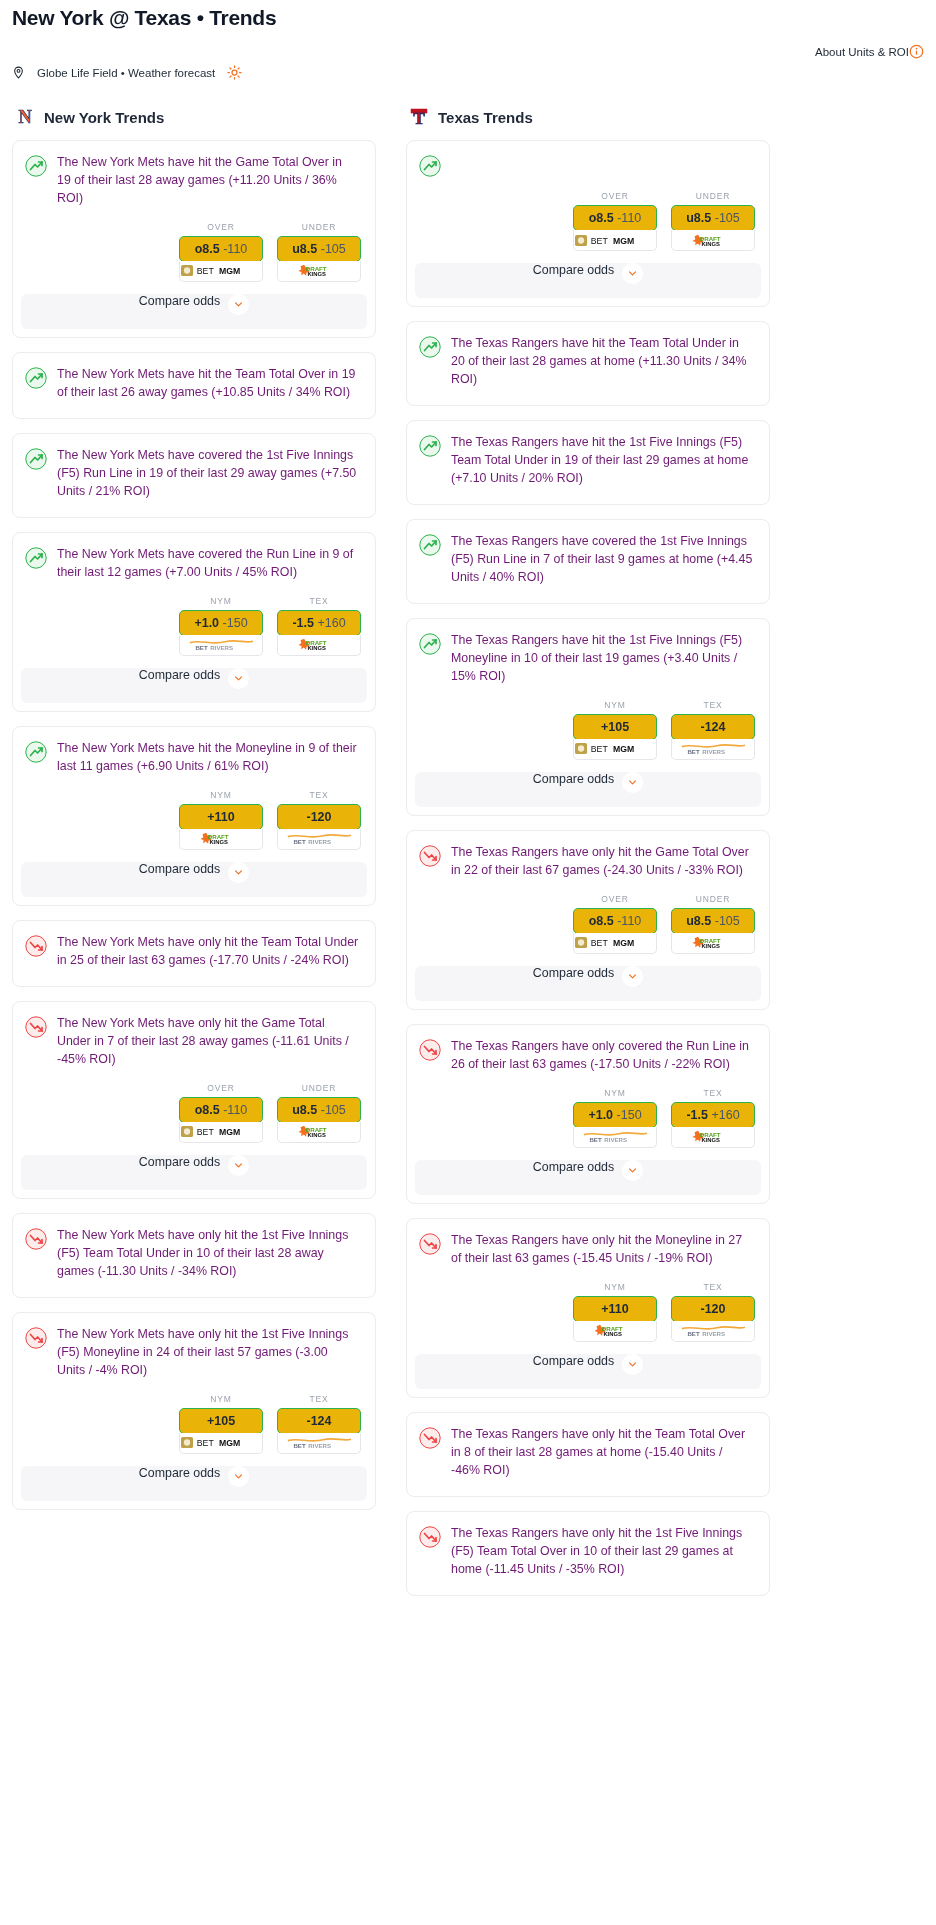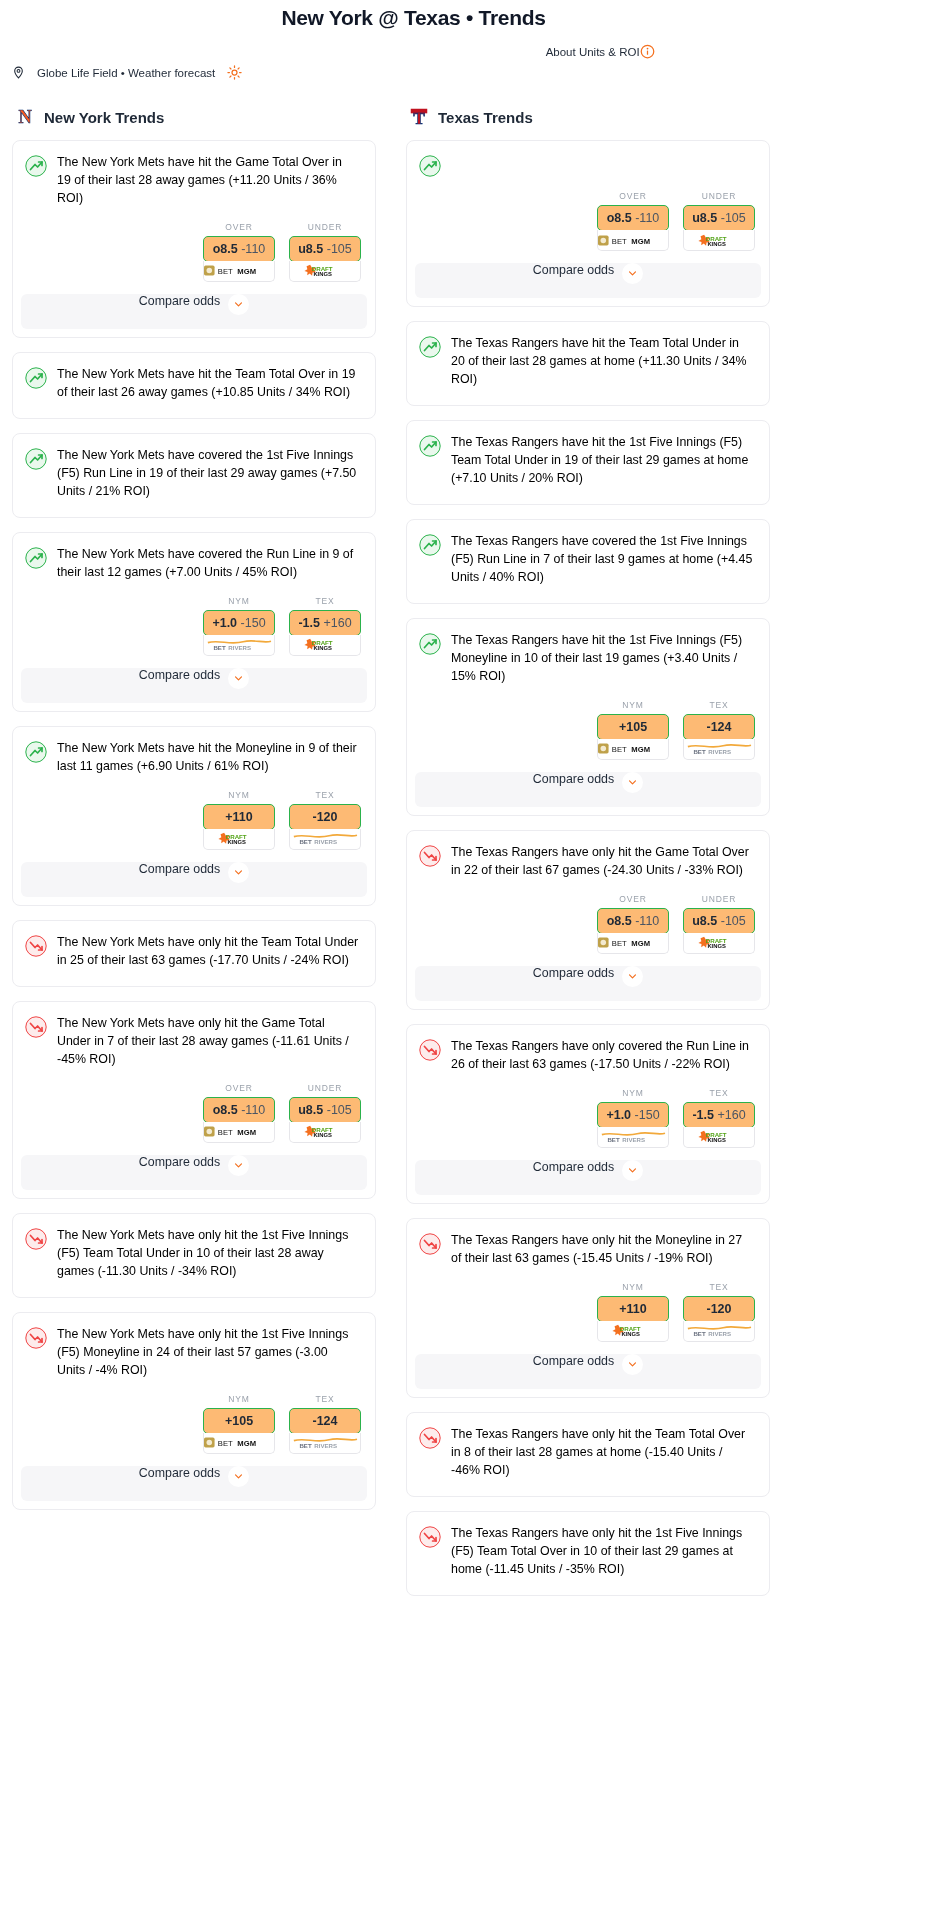--- a/index.html
+++ b/index.html
@@ -6,21 +6,21 @@
   body {
     width: 936px;
     background: #ffffff;
     font-family: "Liberation Sans", sans-serif;
     color: #1f2937;
     -webkit-font-smoothing: antialiased;
   }
   .page { padding: 0 8px; }
 
   
-  .topbar { display: flex; align-items: flex-start; justify-content: center; padding: 4px 4px 0 4px; }
+  .topbar { display: flex; align-items: flex-start; justify-content: space-between; padding: 4px 4px 0 4px; }
   .title { font-size: 21px; font-weight: bold; letter-spacing: -0.3px; color: #111827; line-height: 1.3; }
   .about { display: flex; align-items: center; font-size: 11.5px; color: #1f2937; padding-top: 4px; white-space: nowrap; margin-top: 36px; }
   .info-icon { width: 15px; height: 15px; flex: 0 0 15px; }
   .subline { display: flex; align-items: center; gap: 12px; font-size: 11.5px; color: #1f2937; padding: 6px 4px 0 4px; }
   .pin-icon { width: 13px; height: 13px; flex: 0 0 13px; }
   .sun-icon { width: 15px; height: 15px; flex: 0 0 15px; }
 
   
   .columns { display: flex; gap: 30px; padding: 26px 4px 0 4px; align-items: flex-start; }
   .col { width: 364px; flex: 0 0 364px; }
@@ -32,28 +32,28 @@
   .card {
     border: 1px solid #ececf0;
     border-radius: 8px;
     background: #fff;
     margin-bottom: 14px;
     overflow: hidden;
     position: relative;
   }
   .card-body { display: flex; gap: 10px; padding: 13px 14px 0 12px; }
   .tr-icon { width: 22px; height: 22px; flex: 0 0 22px; margin-top: 1px; }
-  .tr-text { font-size: 12.4px; line-height: 1.45; color: #000000; padding-right: 2px; }
+  .tr-text { font-size: 12.4px; line-height: 1.45; color: #701a75; padding-right: 2px; }
   .card-pad { height: 16px; }
 
   
   .odds-wrap { display: flex; justify-content: flex-end; gap: 14px; padding: 14px 14px 12px 14px; }
-  .odds-col { width: 72px; }
+  .odds-col { width: 84px; }
   .odds-label { text-align: center; font-size: 8.5px; letter-spacing: 0.9px; color: #9aa1ab; padding-bottom: 4px; }
-  .odds-box { border: 1px solid #2bb24c; border-radius: 5px; text-align: center; font-size: 12.5px; font-weight: bold; color: #1f2937; padding: 5px 0; background: #fdba74; }
+  .odds-box { border: 1px solid #2bb24c; border-radius: 5px; text-align: center; font-size: 12.5px; font-weight: bold; color: #1f2937; padding: 5px 0; background: #eab308; }
   .odds-box .vig { font-weight: normal; color: #4b5563; }
   .book-box { border: 1px solid #e6e6ea; border-top: none; border-radius: 0 0 5px 5px; height: 21px; display: flex; align-items: center; justify-content: center; margin-top: -1px; background: #fff; text-align: center; }
   .book-logo { height: 13px; }
 
   
   .compare { background: #f6f6f8; border-radius: 6px; margin: 0 8px 8px 8px; height: 35px; display: flex; justify-content: center; gap: 8px; }
   .compare-label { font-size: 12.4px; color: #1f2937; }
   .chev-circle { width: 21px; height: 21px; border-radius: 50%; background: #fff; display: flex; align-items: center; justify-content: center; }
   .chev-circle svg { width: 11px; height: 11px; }
 </style>

